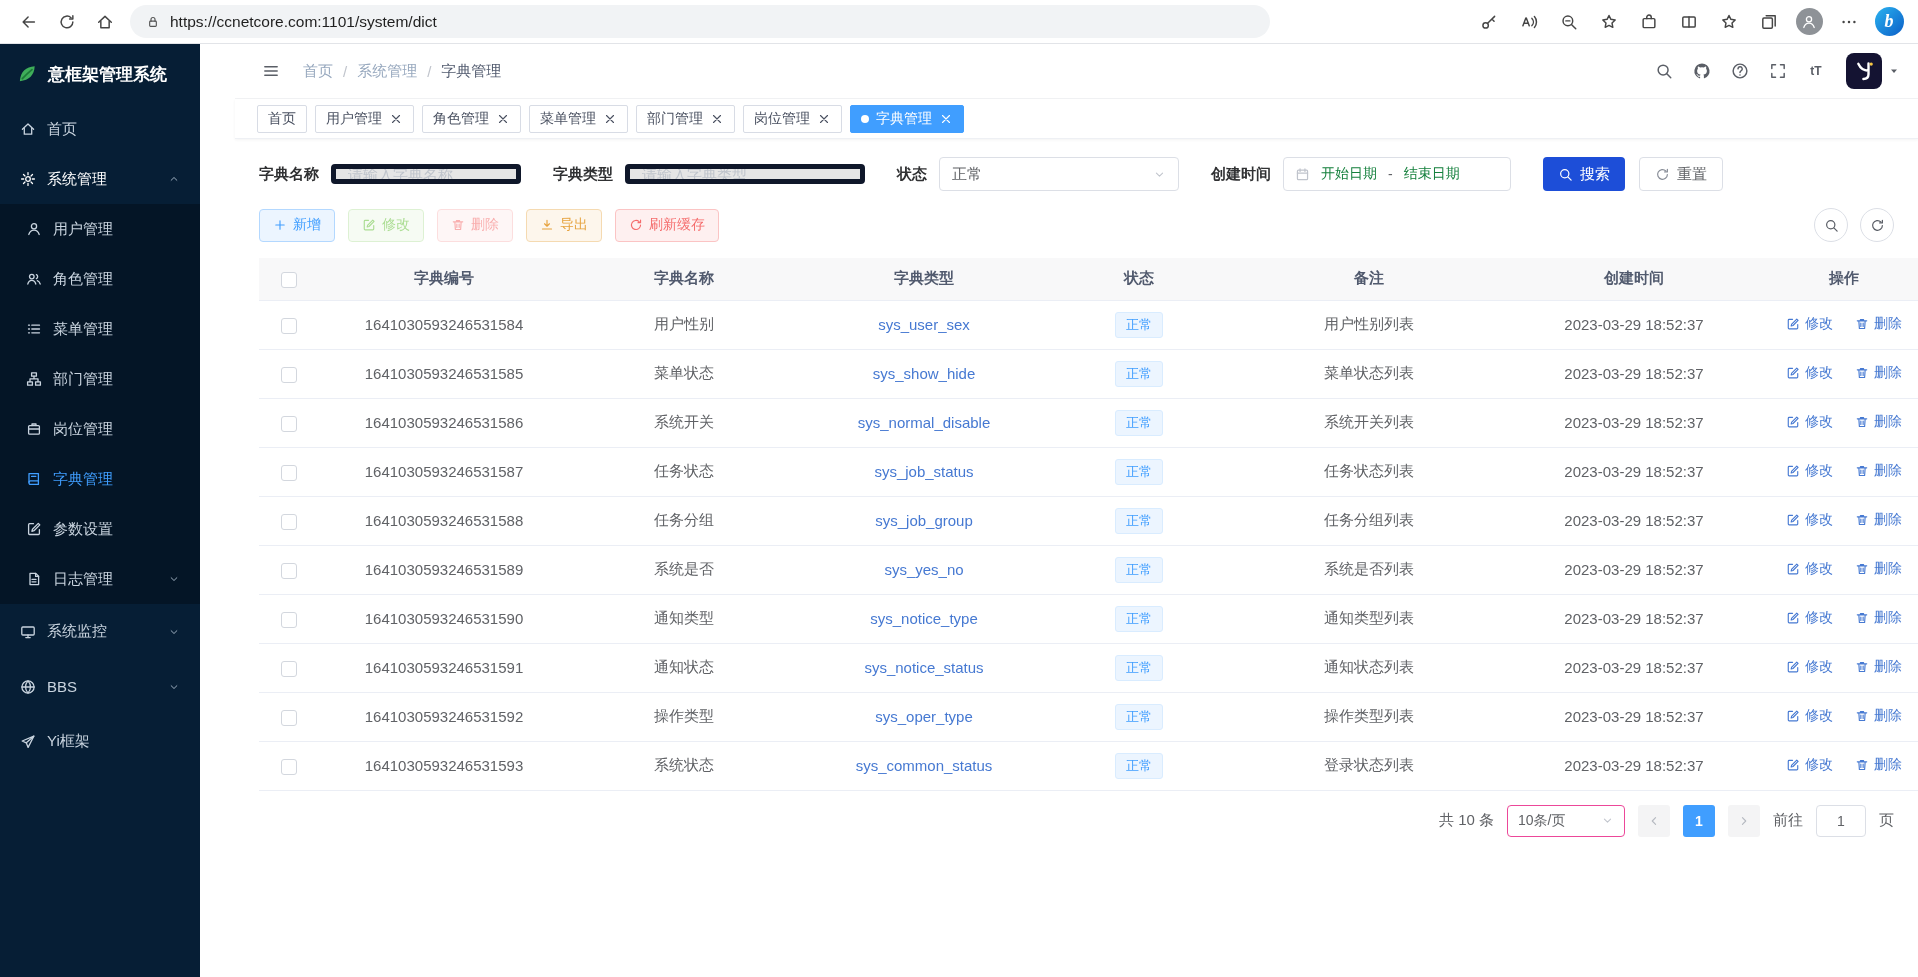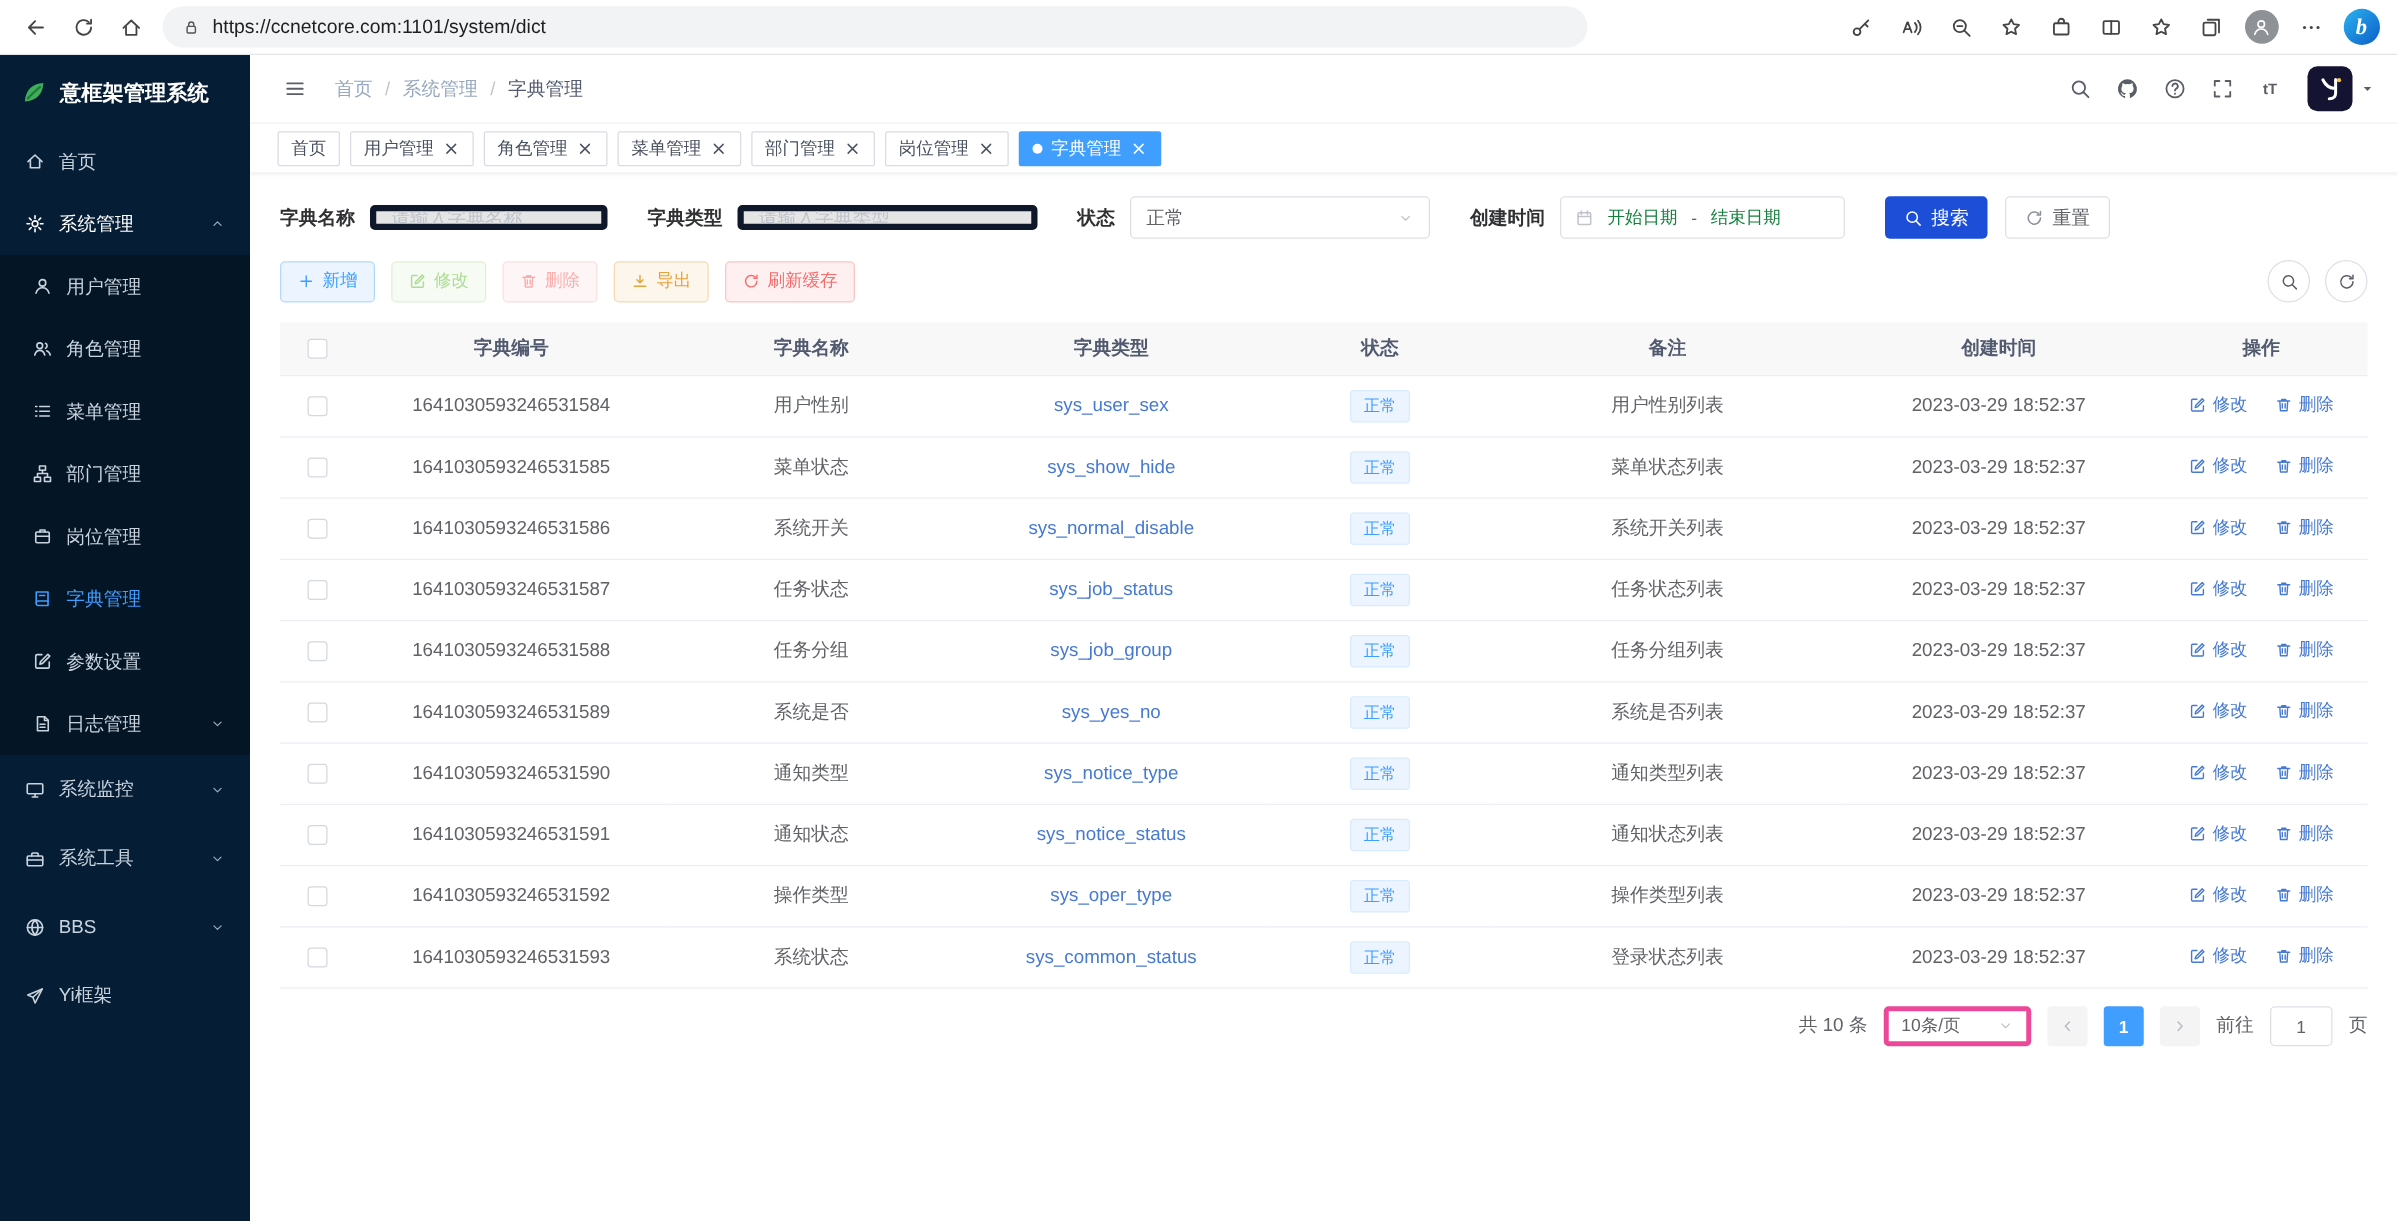--- a/index.html
+++ b/index.html
@@ -23,21 +23,21 @@
   .url{ font-size:15.5px; }
   .browser-right{ margin-left:auto; display:flex; align-items:center; gap:2px; }
   .profile-dot{ width:27px; height:27px; border-radius:50%; background:#8e9297; color:#fff;
                 display:flex; align-items:center; justify-content:center; font-size:16px; }
   .bing{ width:29px; height:29px; border-radius:50%;
          background:linear-gradient(135deg,#2bb3f0,#0b5ec7); color:#fff;
          display:flex; align-items:center; justify-content:center; font-weight:bold;
          font-size:18px; font-style:italic; font-family:"Liberation Serif",serif; }
 
   
-  .app{ position:absolute; top:44px; left:0; right:0; bottom:0; display:flex; }
+  .app{ position:absolute; top:44px; left:0; right:0; bottom:0; display:flex;gap:35px; }
   .sidebar{ width:200px; flex:none; background:#061e35; color:#c9d4df; display:flex;
             flex-direction:column; overflow:hidden; }
   .logo{ height:60px; display:flex; align-items:center; gap:10px; padding:0 16px;
          color:#fff; font-weight:bold; font-size:17px; }
   .logo-leaf{ font-size:22px; }
   .menu-item{ height:50px; display:flex; align-items:center; gap:11px; padding:0 20px;
               font-size:15px; cursor:pointer; color:#c9d4df; }
   .menu-item .mi-icon{ font-size:16px; }
   .menu-item .chev{ margin-left:auto; font-size:12px; color:#9fb0c0; }
   .menu-item.parent{ color:#fff; }
@@ -127,21 +127,21 @@
              border-radius:3px; background:#fff; vertical-align:middle; cursor:pointer; }
   .tag{ display:inline-block; padding:3px 10px; font-size:13px; border-radius:3px;
         background:#ecf5ff; border:1px solid #d9ecff; color:#409eff; }
   .tlink{ color:#4679d2; cursor:pointer; }
   .op{ color:#4679d2; display:inline-flex; align-items:center; gap:5px; margin:0 9px;
        cursor:pointer; font-size:14px; }
 
   
   .pagination{ display:flex; align-items:center; justify-content:flex-end; gap:13px;
                margin-top:14px; font-size:15px; color:#606266; }
-  .psize{ width:118px; height:32px; border:4px solid #ec4899; border-radius:4px;
+  .psize{ width:118px; height:32px; border:1px solid #ec4899; border-radius:4px;
           display:flex; align-items:center; justify-content:space-between; padding:0 10px;
           font-size:14px; cursor:pointer; background:#fff; }
   .pbtn{ width:32px; height:32px; background:#f4f4f5; border-radius:3px; display:flex;
          align-items:center; justify-content:center; color:#b5b9c0; font-size:14px; }
   .pcur{ width:32px; height:32px; background:#409eff; color:#fff; border-radius:3px;
          display:flex; align-items:center; justify-content:center; font-weight:bold;
          font-size:14px; }
   .goto-input{ width:50px; height:32px; border:1px solid #dcdfe6; border-radius:4px;
                text-align:center; font-size:14px; color:#606266; }
 </style>
@@ -393,34 +393,20 @@
             </svg>
           </span>
         <span>系统监控</span>
         <span class="chev" data-icon="chev-down">
             <svg viewBox="0 0 16 16" fill="none" stroke="currentColor" stroke-width="1.3" stroke-linecap="round" stroke-linejoin="round">
               <path d="M4.2 6.3 8 10l3.8-3.7"></path>
             </svg>
           </span>
       </div>
       <div class="menu-item top">
-        <span class="mi-icon" data-icon="toolbox">
-            <svg viewBox="0 0 16 16" fill="none" stroke="currentColor" stroke-width="1.3" stroke-linecap="round" stroke-linejoin="round">
-              <rect x="1.8" y="5.8" width="12.4" height="7.8" rx="1"></rect>
-              <path d="M5.4 5.8V4.4a1 1 0 0 1 1-1h3.2a1 1 0 0 1 1 1v1.4M1.8 9h12.4"></path>
-            </svg>
-          </span>
-        <span>系统工具</span>
-        <span class="chev" data-icon="chev-down">
-            <svg viewBox="0 0 16 16" fill="none" stroke="currentColor" stroke-width="1.3" stroke-linecap="round" stroke-linejoin="round">
-              <path d="M4.2 6.3 8 10l3.8-3.7"></path>
-            </svg>
-          </span>
-      </div>
-      <div class="menu-item top">
         <span class="mi-icon" data-icon="globe">
             <svg viewBox="0 0 16 16" fill="none" stroke="currentColor" stroke-width="1.3" stroke-linecap="round" stroke-linejoin="round">
               <circle cx="8" cy="8" r="6.1"></circle>
               <path d="M1.9 8h12.2M8 1.9c-3.3 3.6-3.3 8.6 0 12.2M8 1.9c3.3 3.6 3.3 8.6 0 12.2"></path>
             </svg>
           </span>
         <span>BBS</span>
         <span class="chev" data-icon="chev-down">
             <svg viewBox="0 0 16 16" fill="none" stroke="currentColor" stroke-width="1.3" stroke-linecap="round" stroke-linejoin="round">
               <path d="M4.2 6.3 8 10l3.8-3.7"></path>

